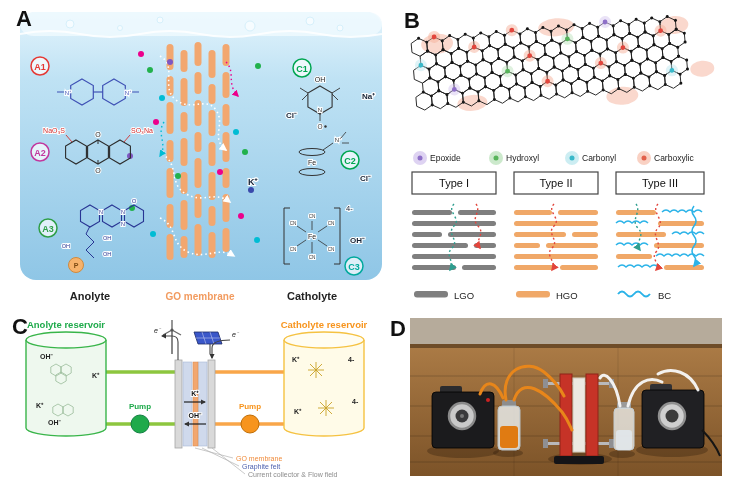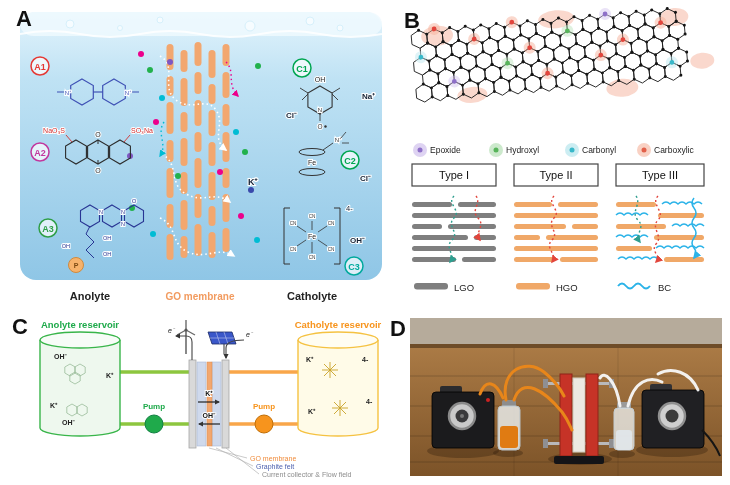--- a/index.html
+++ b/index.html
@@ -207,21 +207,21 @@
         <circle cx="344" cy="262" r="9" fill="rgba(255,255,255,0.7)" stroke="#00a99d" stroke-width="1.5"></circle>
         <text x="344" y="265.5" font-size="9" font-weight="700" fill="#00a99d" text-anchor="middle">C3</text>
       </g>
 
       <text x="80" y="296" font-size="11" font-weight="700" fill="#222" text-anchor="middle">Anolyte</text>
       <text x="190" y="296" font-size="10" font-weight="700" fill="#f29b5f" text-anchor="middle">GO membrane</text>
       <text x="302" y="296" font-size="11" font-weight="700" fill="#222" text-anchor="middle">Catholyte</text>
     </svg>
   </div>
 
-  <div class="panel" style="left:396px;top:4px;width:326px;height:304px;">
+  <div class="panel" style="left:396px;top:12px;width:326px;height:304px;">
     <svg width="326" height="304" viewBox="0 0 326 304">
       <defs>
         <marker id="mTeal" viewBox="0 0 10 10" refX="8" refY="5" markerWidth="5.5" markerHeight="5.5" orient="auto-start-reverse">
             <path d="M0,0 L10,5 L0,10 z" fill="#2e9e8f"></path>
           </marker>
         <marker id="mRed" viewBox="0 0 10 10" refX="8" refY="5" markerWidth="5.5" markerHeight="5.5" orient="auto-start-reverse">
             <path d="M0,0 L10,5 L0,10 z" fill="#e2453c"></path>
           </marker>
         <marker id="mBlue" viewBox="0 0 10 10" refX="8" refY="5" markerWidth="5.5" markerHeight="5.5" orient="auto-start-reverse">
             <path d="M0,0 L10,5 L0,10 z" fill="#2bb3e8"></path>
@@ -673,21 +673,21 @@
 
       <rect x="18" y="279" width="34" height="6.5" rx="3" fill="#7f7f7f"></rect>
       <text x="58" y="287" font-size="9.5" fill="#222">LGO</text>
       <rect x="120" y="279" width="34" height="6.5" rx="3" fill="#f0a868"></rect>
       <text x="160" y="287" font-size="9.5" fill="#222">HGO</text>
       <path d="M222,282 q4,-5 8,0 t8,0 t8,0 t8,0" fill="none" stroke="#2bb3e8" stroke-width="2"></path>
       <text x="262" y="287" font-size="9.5" fill="#222">BC</text>
     </svg>
   </div>
 
-  <div class="panel" style="left:18px;top:312px;width:384px;height:172px;text-decoration:underline;">
+  <div class="panel" style="left:4px;top:312px;width:384px;height:172px;text-decoration:underline;">
     <svg width="384" height="172" viewBox="0 0 384 172">
       <defs>
         <marker id="mBlkC" viewBox="0 0 10 10" refX="8" refY="5" markerWidth="5" markerHeight="5" orient="auto-start-reverse">
             <path d="M0,0 L10,5 L0,10 z" fill="#333"></path>
           </marker>
       </defs>
 
       <text x="62" y="16" font-size="9.5" font-weight="700" fill="#1faa4b" text-anchor="middle">Anolyte reservoir</text>
       <text x="320" y="16" font-size="9.5" font-weight="700" fill="#f7941d" text-anchor="middle">Catholyte reservoir</text>
 

